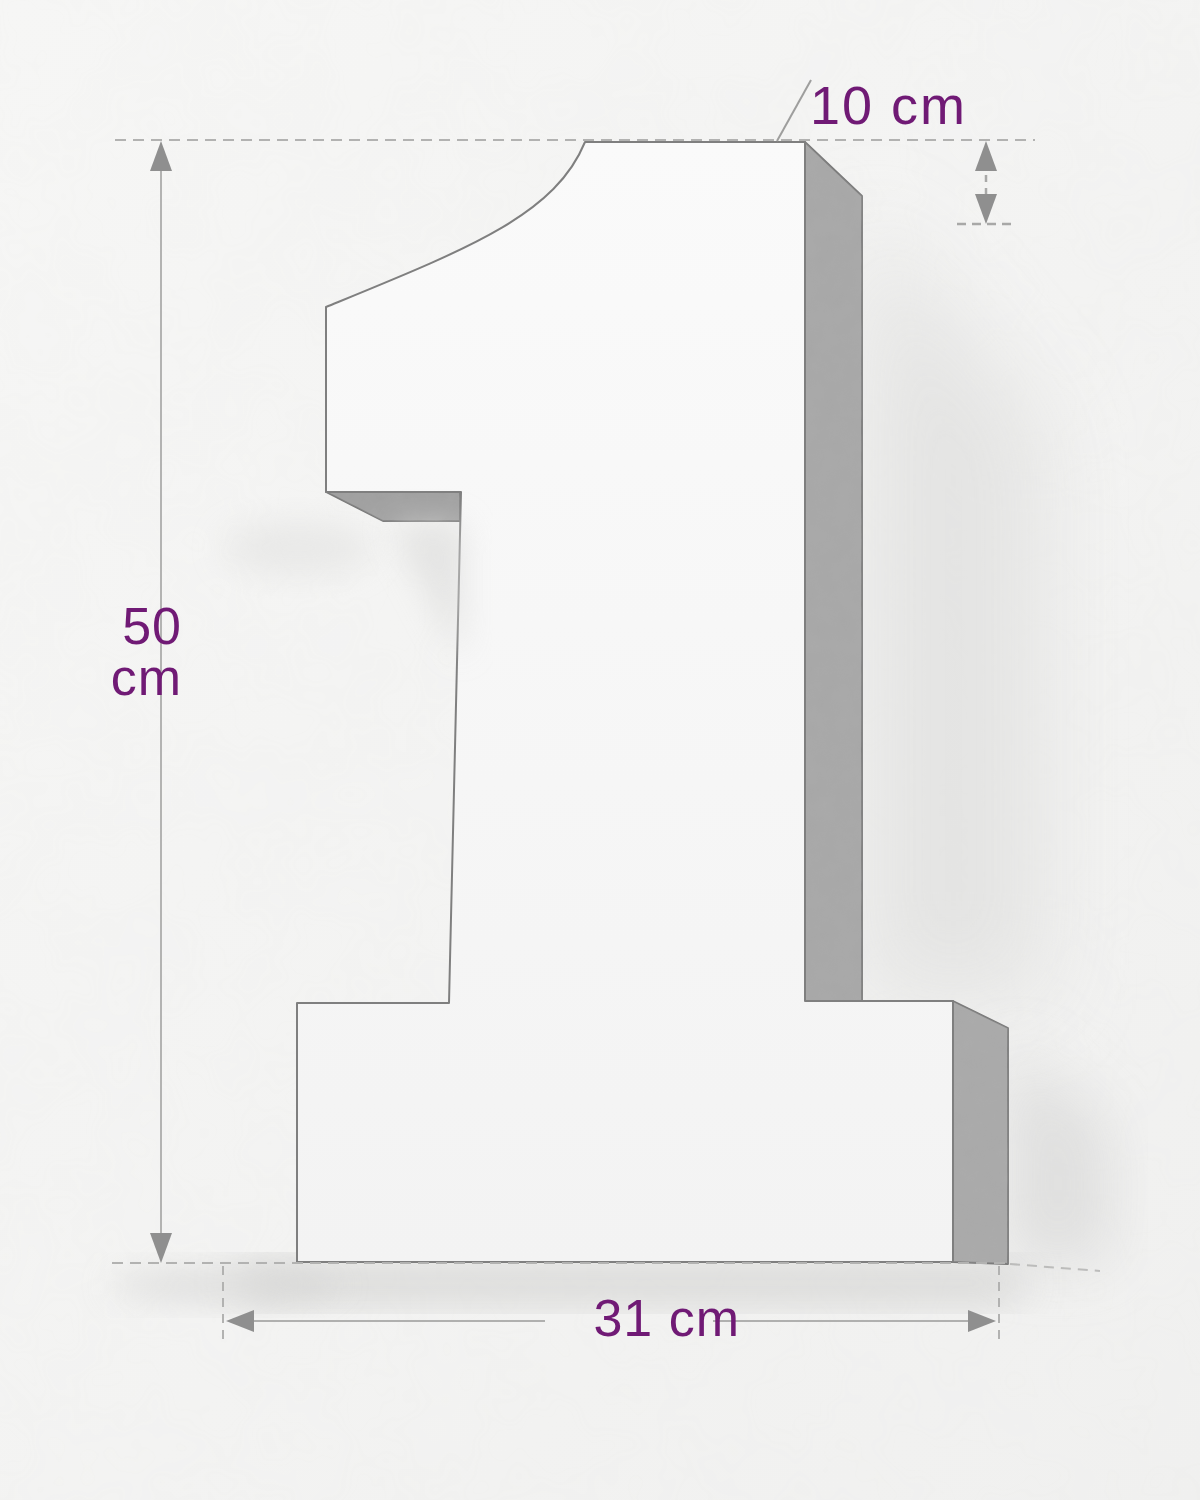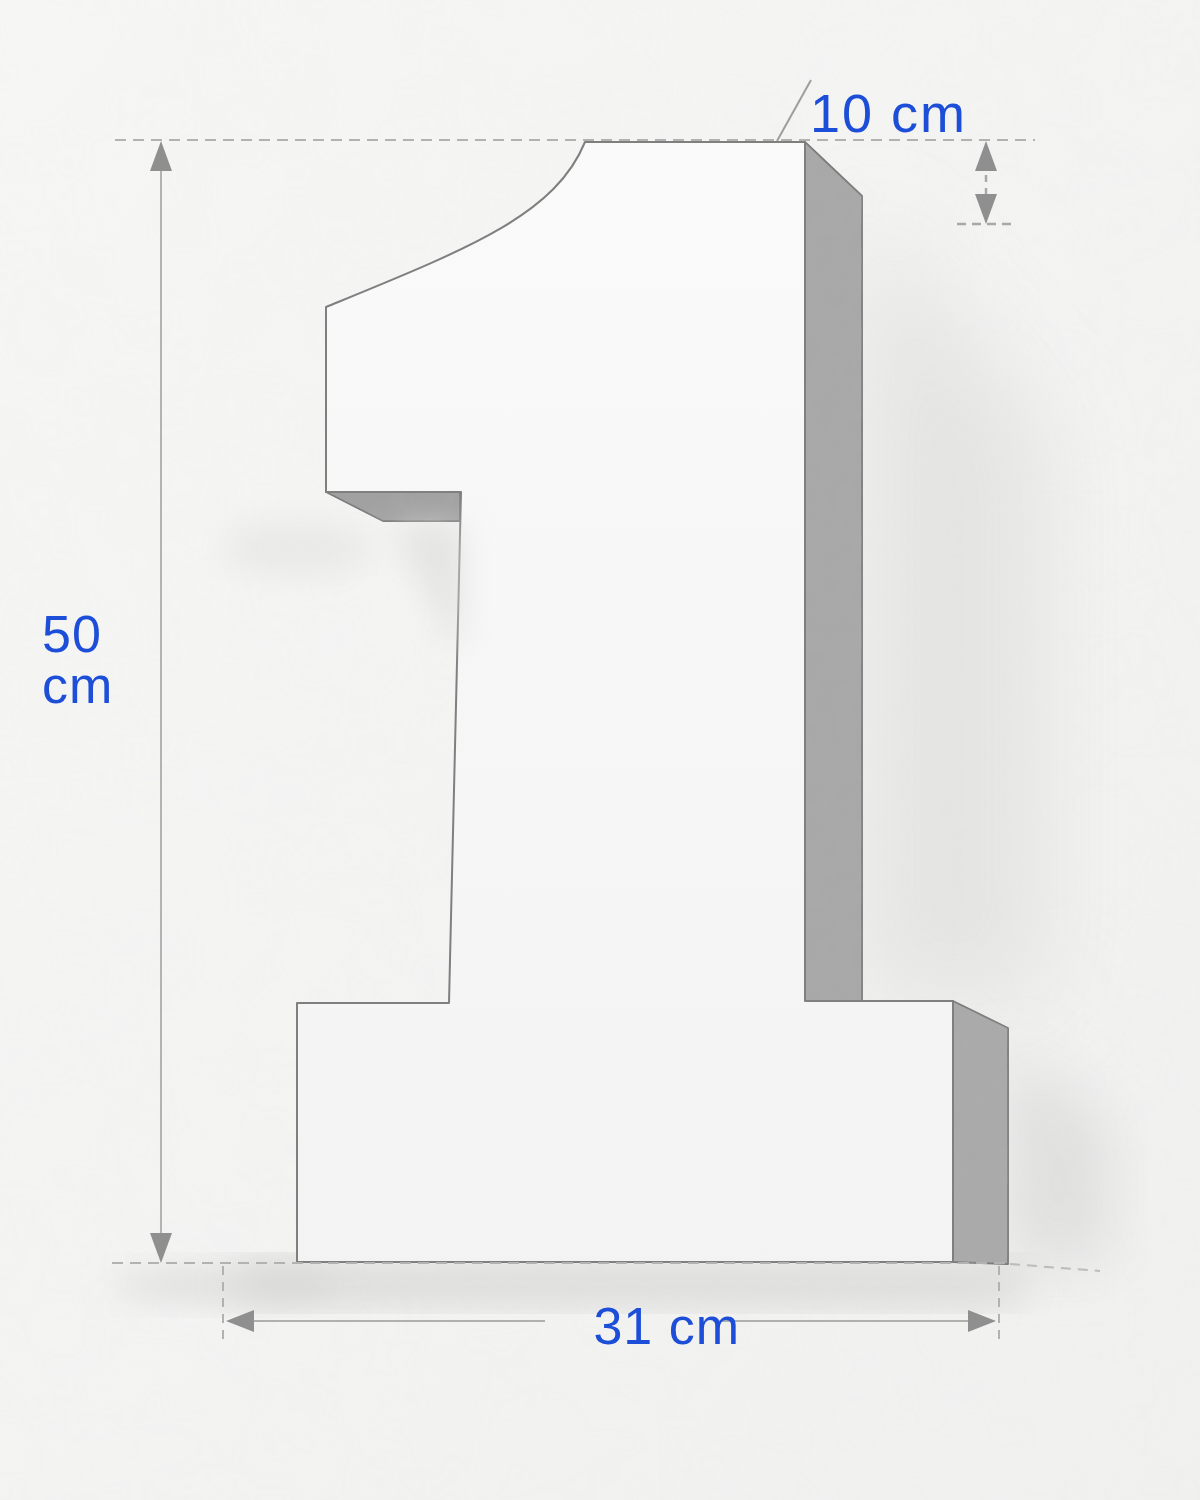--- a/index.html
+++ b/index.html
@@ -9,35 +9,34 @@
     font-family: "Liberation Sans", sans-serif;
     overflow: hidden;
   }
   .stage {
     position: relative;
     width: 1200px; height: 1500px;
   }
   .stage svg { position: absolute; left: 0; top: 0; }
   .dim-label {
     position: absolute;
-    color: #1d4ed8;
+    color: #701a75;
     font-family: "Liberation Sans", sans-serif;
     font-weight: 400;
     user-select: none;
     white-space: nowrap;
-    margin-top: 8px;
   }
   .label-depth {
     left: 810px; top: 74px;
     font-size: 54px; letter-spacing: 2px;
   }
   .label-height {
     left: 42px; top: 601px; width: 140px;
     font-size: 52px; line-height: 51px;
-    text-align: left; letter-spacing: 1px;
+    text-align: right; letter-spacing: 1px;
   }
   .label-width {
     left: 520px; top: 1288px; width: 220px;
     font-size: 52px; text-align: right; letter-spacing: 1px;
   }
 </style>
 </head>
 <body>
 
 <div class="stage">

